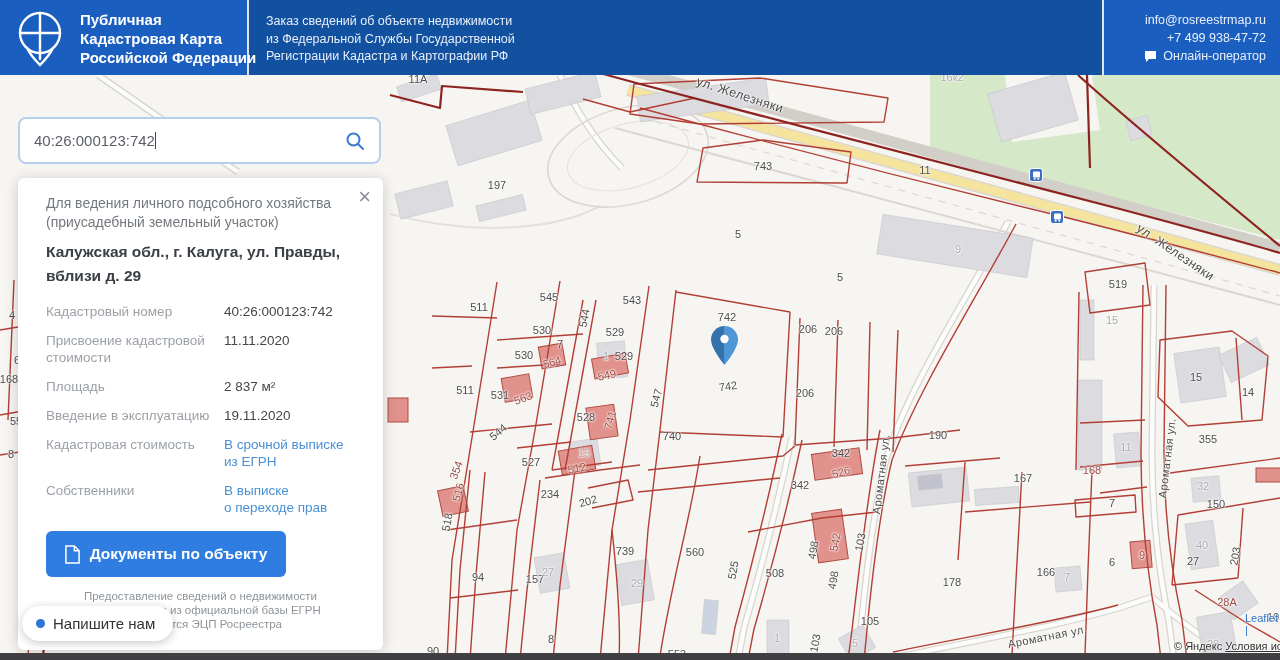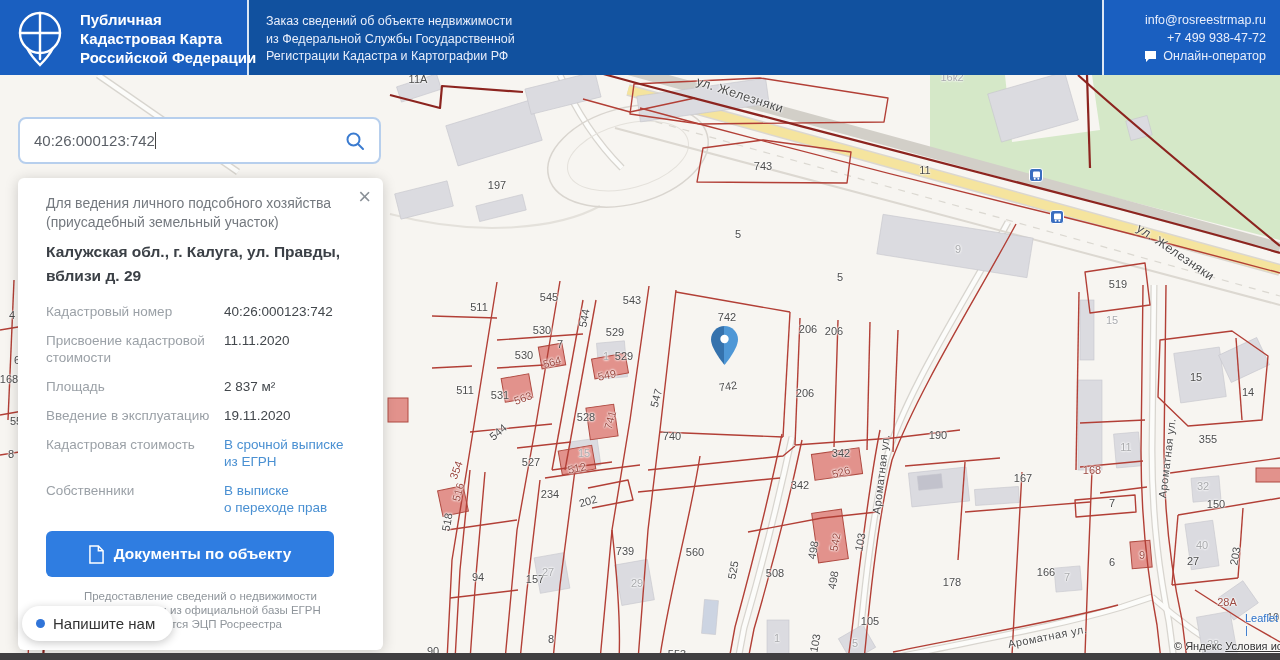--- a/index.html
+++ b/index.html
@@ -43,21 +43,21 @@
   .panel{position:absolute;left:18px;top:178px;width:365px;height:472px;background:#fff;border-radius:6px;
     box-shadow:0 2px 14px rgba(0,0,0,.18);z-index:10;box-sizing:border-box;padding:16px 28px 0;overflow:hidden;}
   .close-x{position:absolute;right:12px;top:8px;font-size:22px;color:#8a9097;line-height:22px;cursor:pointer;font-weight:300;}
   .usage{font-size:14px;color:#74797f;line-height:19px;}
   .address{margin-top:8px;font-size:15.5px;font-weight:bold;color:#3b4046;line-height:24px;}
   .rows{margin-top:15px;}
   .irow{display:flex;margin-bottom:12px;font-size:13.5px;line-height:17px;}
   .irow .lab{flex:0 0 178px;color:#9ba1a7;padding-right:8px;box-sizing:border-box;}
   .irow .val{flex:1;color:#42474c;white-space:pre-line;}
   .irow .val.link{color:var(--link_blue,#4a90d2);cursor:pointer;}
-  .doc-btn{margin-top:15px;width:288px;height:46px;background:var(--accent_blue,#2f7de1);border:none;border-radius:6px;
+  .doc-btn{margin-top:15px;width:240px;height:46px;background:var(--accent_blue,#2f7de1);border:none;border-radius:6px;
     color:#fff;font-weight:bold;font-size:15.5px;display:flex;align-items:center;justify-content:center;gap:10px;
     cursor:pointer;font-family:"Liberation Sans",sans-serif;}
   .footnote{margin-top:12px;text-align:center;font-size:11.5px;line-height:14px;color:#8f959b;}
 
   
   .chat-pill{position:absolute;left:22px;top:606px;height:35px;background:#fff;border-radius:18px;
     box-shadow:0 2px 10px rgba(0,0,0,.22);display:flex;align-items:center;gap:8px;padding:0 18px 0 14px;
     font-size:15px;color:#333;z-index:11;cursor:pointer;}
   .chat-dot{width:9px;height:9px;border-radius:50%;background:#3074d8;}
 

